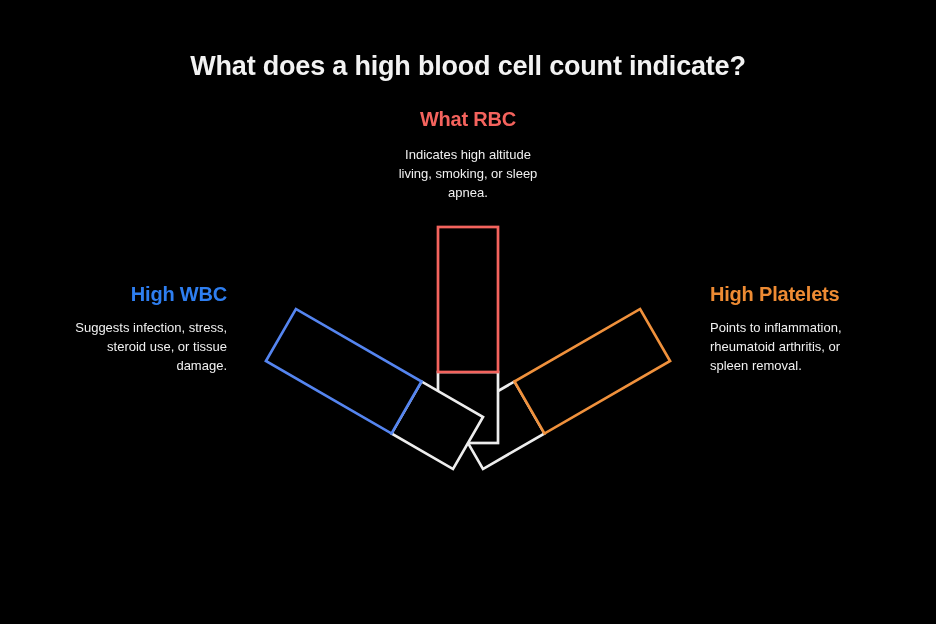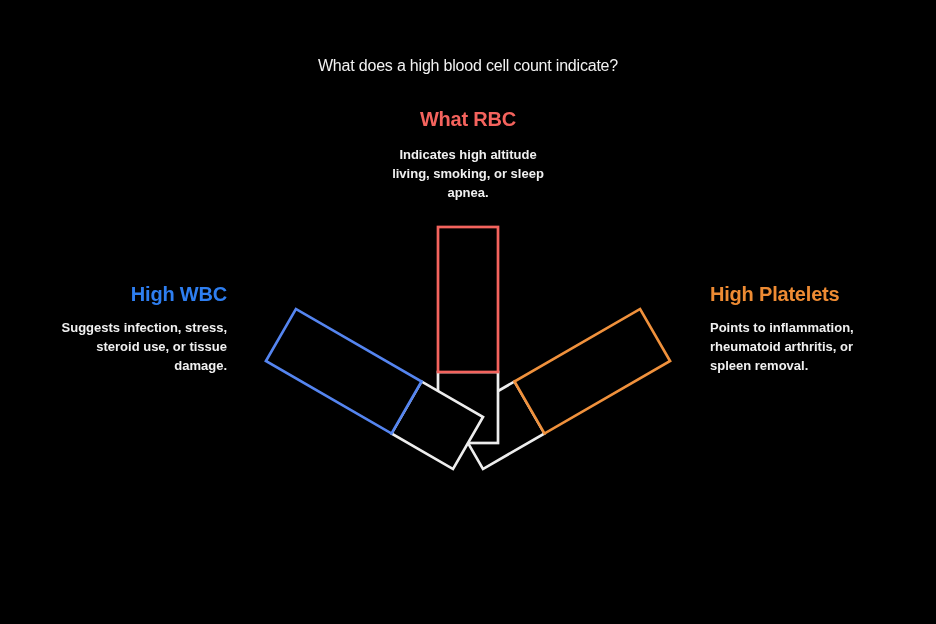--- a/index.html
+++ b/index.html
@@ -14,39 +14,39 @@
     height: 624px;
     background: #000000;
     overflow: hidden;
   }
   .title {
     position: absolute;
     left: 0;
     right: 0;
     top: 53px;
     text-align: center;
-    font-size: 16px;
+    font-size: 27px;
     line-height: 26px;
-    font-weight: 400;
+    font-weight: 700;
     letter-spacing: -0.2px;
   }
   .section {
     position: absolute;
   }
   .section-heading {
     font-size: 20px;
     line-height: 23px;
     font-weight: 700;
     letter-spacing: -0.2px;
   }
   .section-body {
     margin-top: 12px;
     font-size: 13px;
     line-height: 19px;
-    font-weight: 700;
+    font-weight: 400;
     white-space: pre-line;
   }
   .section-rbc {
     left: 318px;
     top: 108px;
     width: 300px;
     text-align: center;
   }
   .section-rbc .section-body { margin-top: 14px; }
   .section-wbc {

